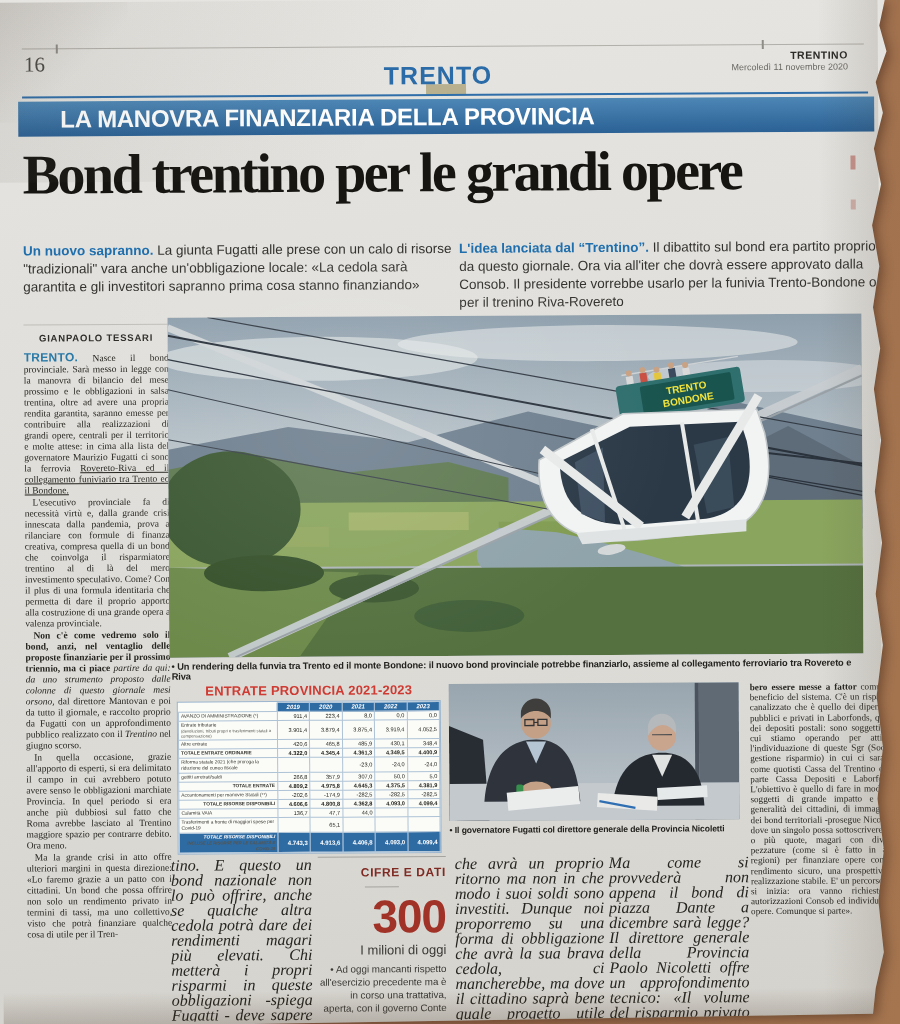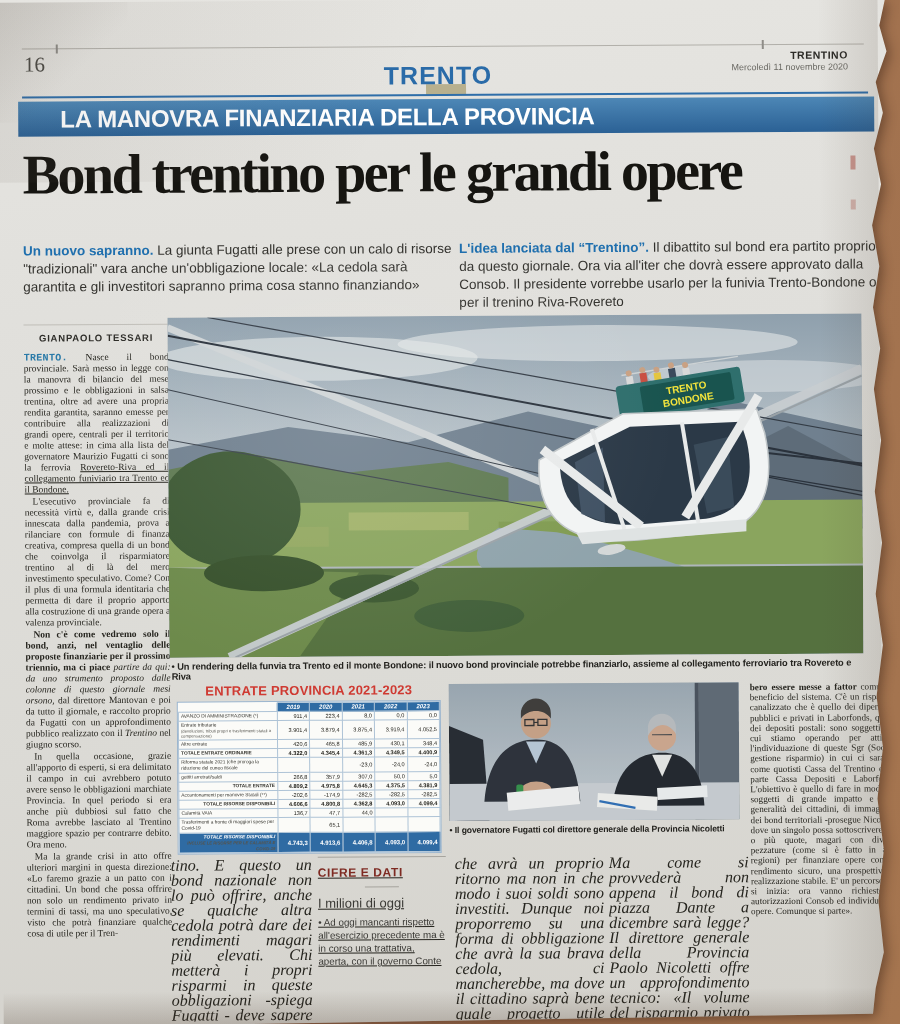--- a/index.html
+++ b/index.html
@@ -51,21 +51,21 @@
   .byline-wrap{position:absolute;left:24px;top:322px;width:145px;text-align:center;}
   .byline-rule{height:1px;background:#c0beb8;margin-bottom:7px;}
   .byline{font-size:9.5px;font-weight:bold;letter-spacing:.8px;color:#2e2d29;}
 
   .body-col{
     font-family:"Liberation Serif",serif;text-align:justify;color:#26251f;overflow:hidden;position:absolute;
   }
   .col1{left:24px;top:350px;width:145px;height:668px;font-size:9.5px;line-height:11px;}
   .col1 p{margin:0 0 1px 0;text-indent:8px;}
   .col1 p.first{text-indent:0;}
-  .dateline{color:#2a7aa8;font-weight:bold;font-family:Liberation Mono, monospace;font-size:10px;letter-spacing:.3px;}
+  .dateline{color:#2a7aa8;font-weight:bold;font-family:Liberation Sans, sans-serif;font-size:12px;letter-spacing:.3px;}
   .u{text-decoration:underline;}
   .b{font-weight:bold;}
   .i{font-style:italic;}
   .col-bottom{top:856px;height:164px;font-size:16px;line-height:15px;font-style:italic;}
   .col2{left:168px;width:141px;}
   .col3{left:452px;width:149px;}
   .col4{left:606px;width:140px;}
   .col5{left:748px;top:684px;width:148px;height:336px;font-size:9.2px;line-height:10.2px;}
 
   .main-photo{position:absolute;left:168px;top:316px;width:694px;height:340px;background:#aeb6ba;overflow:hidden;}
@@ -84,21 +84,21 @@
   td.num{font-size:5.6px;text-align:right;width:29px;color:#23221c;}
   tr.r-bold td{font-weight:bold;}
   tr.r-subtotal td.lbl{text-align:right;font-weight:bold;}
   tr.r-subtotal td.num{font-weight:bold;}
   tr.r-band td{background:#2f6ba3;color:#fff;}
   tr.r-band td.lbl{text-align:right;font-weight:bold;font-style:italic;font-size:4.8px;}
   tr.r-band td.num{font-weight:bold;font-size:6px;}
 
   .photo2{position:absolute;left:447px;top:684px;width:290px;height:137px;background:#9aa6ae;overflow:hidden;}
 
-  .cifre{position:absolute;left:315px;top:856px;width:128px;text-align:left;text-decoration:underline;}
+  .cifre{position:absolute;left:315px;top:856px;width:128px;text-align:right;}
   .cifre .toprule{height:1px;background:#a6a49e;margin-bottom:8px;}
   .cifre-title{color:#7e2a22;font-weight:bold;font-size:12px;letter-spacing:.6px;}
   .cifre .midrule{width:34px;height:1px;background:#a6a49e;margin:7px auto 8px auto;}
   .cifre-number{color:#a03228;font-weight:bold;font-size:46px;line-height:.95;letter-spacing:-1px;}
   .cifre-unit{font-size:13px;color:#3a3935;margin-top:3px;}
   .cifre-note{font-size:9.8px;line-height:1.33;color:#3a3935;margin-top:5px;}
 </style>
 </head>
 <body>
 
@@ -132,21 +132,21 @@
       <div class="byline-wrap">
         <div class="byline-rule"></div>
         <div class="byline">GIANPAOLO TESSARI</div>
       </div>
 
       <div class="body-col col1">
         <p class="first"><span class="dateline">TRENTO.</span><span> Nasce il bond provinciale. Sarà messo in legge con la manovra di bilancio del mese prossimo e le obbligazioni in salsa trentina, oltre ad avere una propria rendita garantita, saranno emesse per contribuire alla realizzazioni di grandi opere, centrali per il territorio e molte attese: in cima alla lista del governatore Maurizio Fugatti ci sono la ferrovia </span><span class="u">Rovereto-Riva ed il collegamento funiviario tra Trento ed il Bondone.</span></p>
         <p>L'esecutivo provinciale fa di necessità virtù e, dalla grande crisi innescata dalla pandemia, prova a rilanciare con formule di finanza creativa, compresa quella di un bond che coinvolga il risparmiatore trentino al di là del mero investimento speculativo. Come? Con il plus di una formula identitaria che permetta di dare il proprio apporto alla costruzione di una grande opera a valenza provinciale.</p>
         <p><span class="b">Non c'è come vedremo solo il bond, anzi, nel ventaglio delle proposte finanziarie per il prossimo triennio, ma ci piace </span><span class="i">partire da qui: da uno strumento proposto dalle colonne di questo giornale mesi orsono,</span><span> dal direttore Mantovan e poi da tutto il giornale, e raccolto proprio da Fugatti con un approfondimento pubblico realizzato con il </span><span class="i">Trentino</span><span> nel giugno scorso.</span></p>
         <p>In quella occasione, grazie all'apporto di esperti, si era delimitato il campo in cui avrebbero potuto avere senso le obbligazioni marchiate Provincia. In quel periodo si era anche più dubbiosi sul fatto che Roma avrebbe lasciato al Trentino maggiore spazio per contrarre debito. Ora meno.</p>
-        <p>Ma la grande crisi in atto offre ulteriori margini in questa direzione: «Lo faremo grazie a un patto con i cittadini. Un bond che possa offrire non solo un rendimento privato in termini di tassi, ma uno speculativo, visto che potrà finanziare qualche cosa di utile per il Tren-</p>
+        <p>Ma la grande crisi in atto offre ulteriori margini in questa direzione: «Lo faremo grazie a un patto con i cittadini. Un bond che possa offrire non solo un rendimento privato in termini di tassi, ma uno collettivo, visto che potrà finanziare qualche cosa di utile per il Tren-</p>
       </div>
 
       <div class="main-photo">
         <svg width="694" height="340" viewBox="0 0 694 340" preserveAspectRatio="none">
           <defs>
             <linearGradient id="sky" x1="0" y1="0" x2="0" y2="1">
               <stop offset="0" stop-color="#8fa0ad"></stop>
                 <stop offset="1" stop-color="#ccd3d6"></stop>
             </linearGradient>
           </defs>
@@ -394,20 +394,21 @@
       <div class="body-col col5">
         <span class="b">bero essere messe a fattor </span><span>comune a beneficio del sistema. C'è un risparmio canalizzato che è quello dei dipendenti pubblici e privati in Laborfonds, quello dei depositi postali: sono soggetti con cui stiamo operando per attivare l'individuazione di queste Sgr (Società gestione risparmio) in cui ci saranno come quotisti Cassa del Trentino ed in parte Cassa Depositi e Laborfonds. L'obiettivo è quello di fare in modo, su soggetti di grande impatto e sulla generalità dei cittadini, di immaginare dei bond territoriali -prosegue Nicoletti- dove un singolo possa sottoscrivere una o più quote, magari con diverse pezzature (come si è fatto in altre regioni) per finanziare opere con un rendimento sicuro, una prospettiva di realizzazione stabile. E' un percorso che si inizia: ora vanno richieste le autorizzazioni Consob ed individuate le opere. Comunque si parte».</span>
       </div>
 
       <div class="body-col col-bottom col2">tino. E questo un bond nazionale non lo può offrire, anche se qualche altra cedola potrà dare dei rendimenti magari più elevati. Chi metterà i propri risparmi in queste obbligazioni -spiega Fugatti - deve sapere che ci sono dei soggetti finanziari coinvolti che ne garantiscono l'investimento. Un investitore trentino che sceglie delle obbligazioni nazionali, sa</div>
 
       <div class="cifre">
         <div class="toprule"></div>
         <div class="cifre-title">CIFRE E DATI</div>
         <div class="midrule"></div>
+        <div class="cifre-number">300</div>
         <div class="cifre-unit">I milioni di oggi</div>
         <div class="cifre-note">• Ad oggi mancanti rispetto all'esercizio precedente ma è in corso una trattativa, aperta, con il governo Conte</div>
       </div>
 
       <div class="body-col col-bottom col3">che avrà un proprio ritorno ma non in che modo i suoi soldi sono investiti. Dunque noi proporremo su una forma di obbligazione che avrà la sua brava cedola, ci mancherebbe, ma dove il cittadino saprà bene quale progetto utile alla comunità trentina avrà contribuito a finanziare. L'approccio deve essere questo, altrimenti non saremmo trasparenti».</div>
       <div class="body-col col-bottom col4">Ma come si provvederà non appena il bond di piazza Dante a dicembre sarà legge? Il direttore generale della Provincia Paolo Nicoletti offre un approfondimento tecnico: «Il volume del risparmio privato in Trentino ad oggi ammonta a quasi cinque volte un bilancio annuale della Provincia (circa 20 miliardi di euro). Si tratta di risorse importanti che potreb-</div>
 
       <div class="decor w1"></div>
       <div class="decor w2"></div>
       <div class="decor w3"></div>

